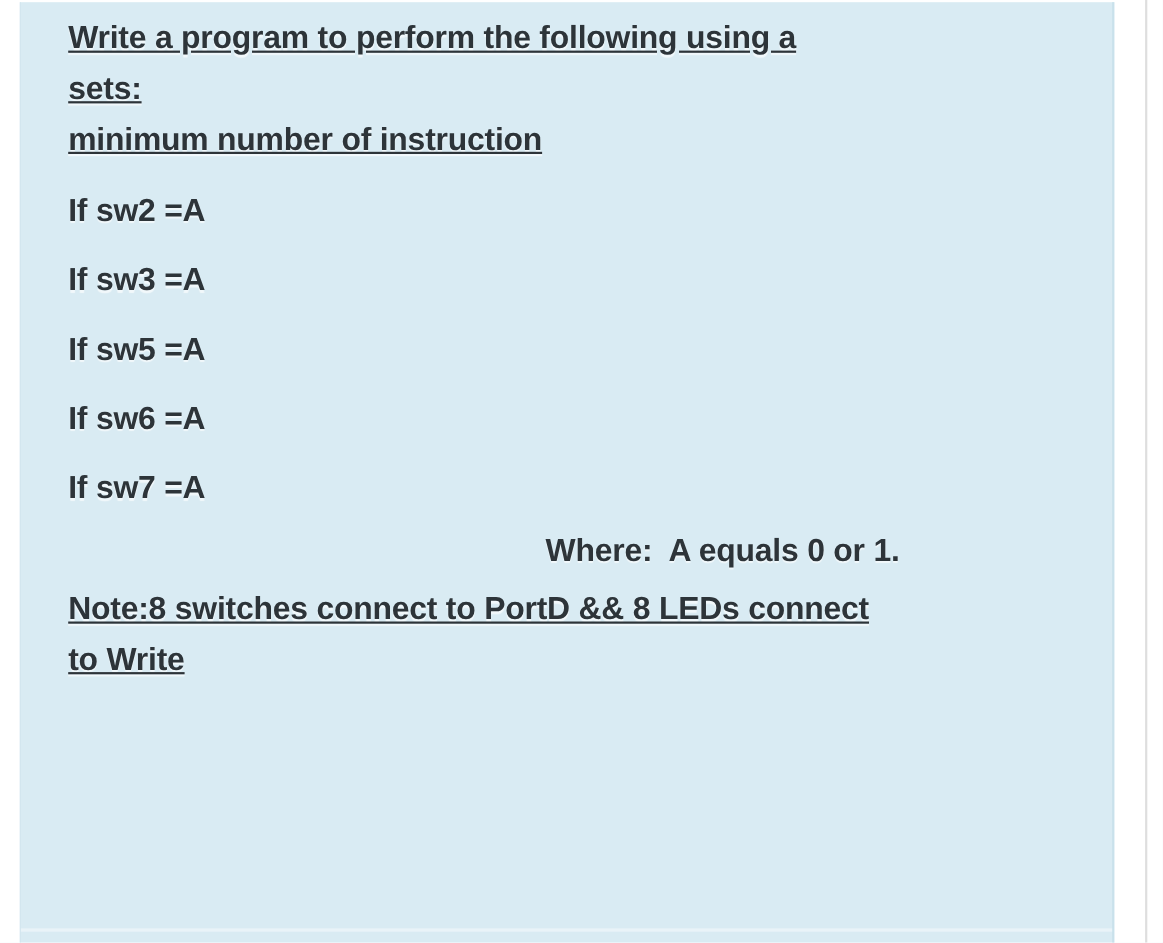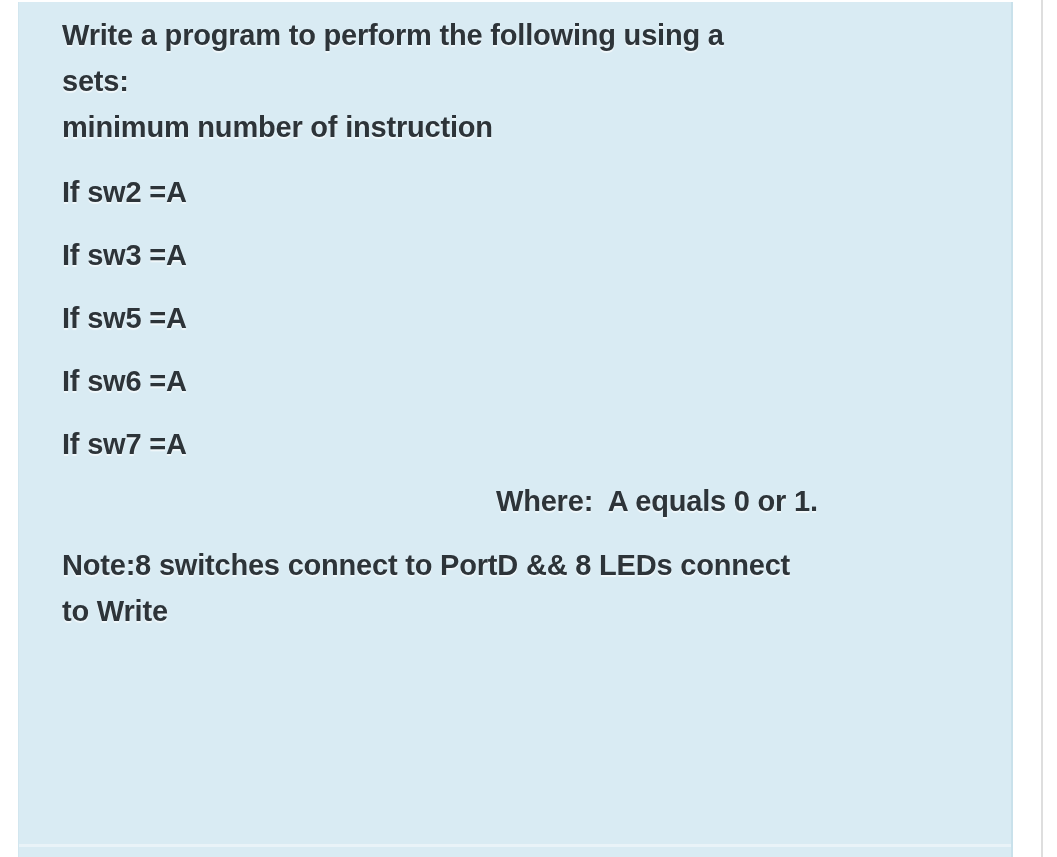--- a/index.html
+++ b/index.html
@@ -25,25 +25,25 @@
     background: #d9ebf3;
     border-right: 2px solid #c9e1eb;
     border-left: 1px solid #d2e6ef;
     padding: 10px 28px 0 43px;
     color: #2d3439;
     font-size: 29px;
     font-weight: 700;
     letter-spacing: -0.2px;
     text-shadow: 0 2px 1px rgba(255,255,255,0.65);
   }
-  .line { line-height: 46px; white-space: pre; }
+  .line { line-height: 46px; white-space: pre; text-decoration: underline; }
   .intro { margin: 0 0 19px 0; }
   .cond  { line-height: 46px; margin: 0 0 17px 0; white-space: pre; }
   .where { line-height: 46px; margin: -6px 0 0 434px; white-space: pre; }
-  .note  { margin-top: 18px; }
+  .note  { margin-top: 7px; }
   
   .seam {
     position: absolute;
     left: 0;
     top: 842px;
     width: 100%;
     height: 3px;
     background: #e9f3f8;
   }
   

